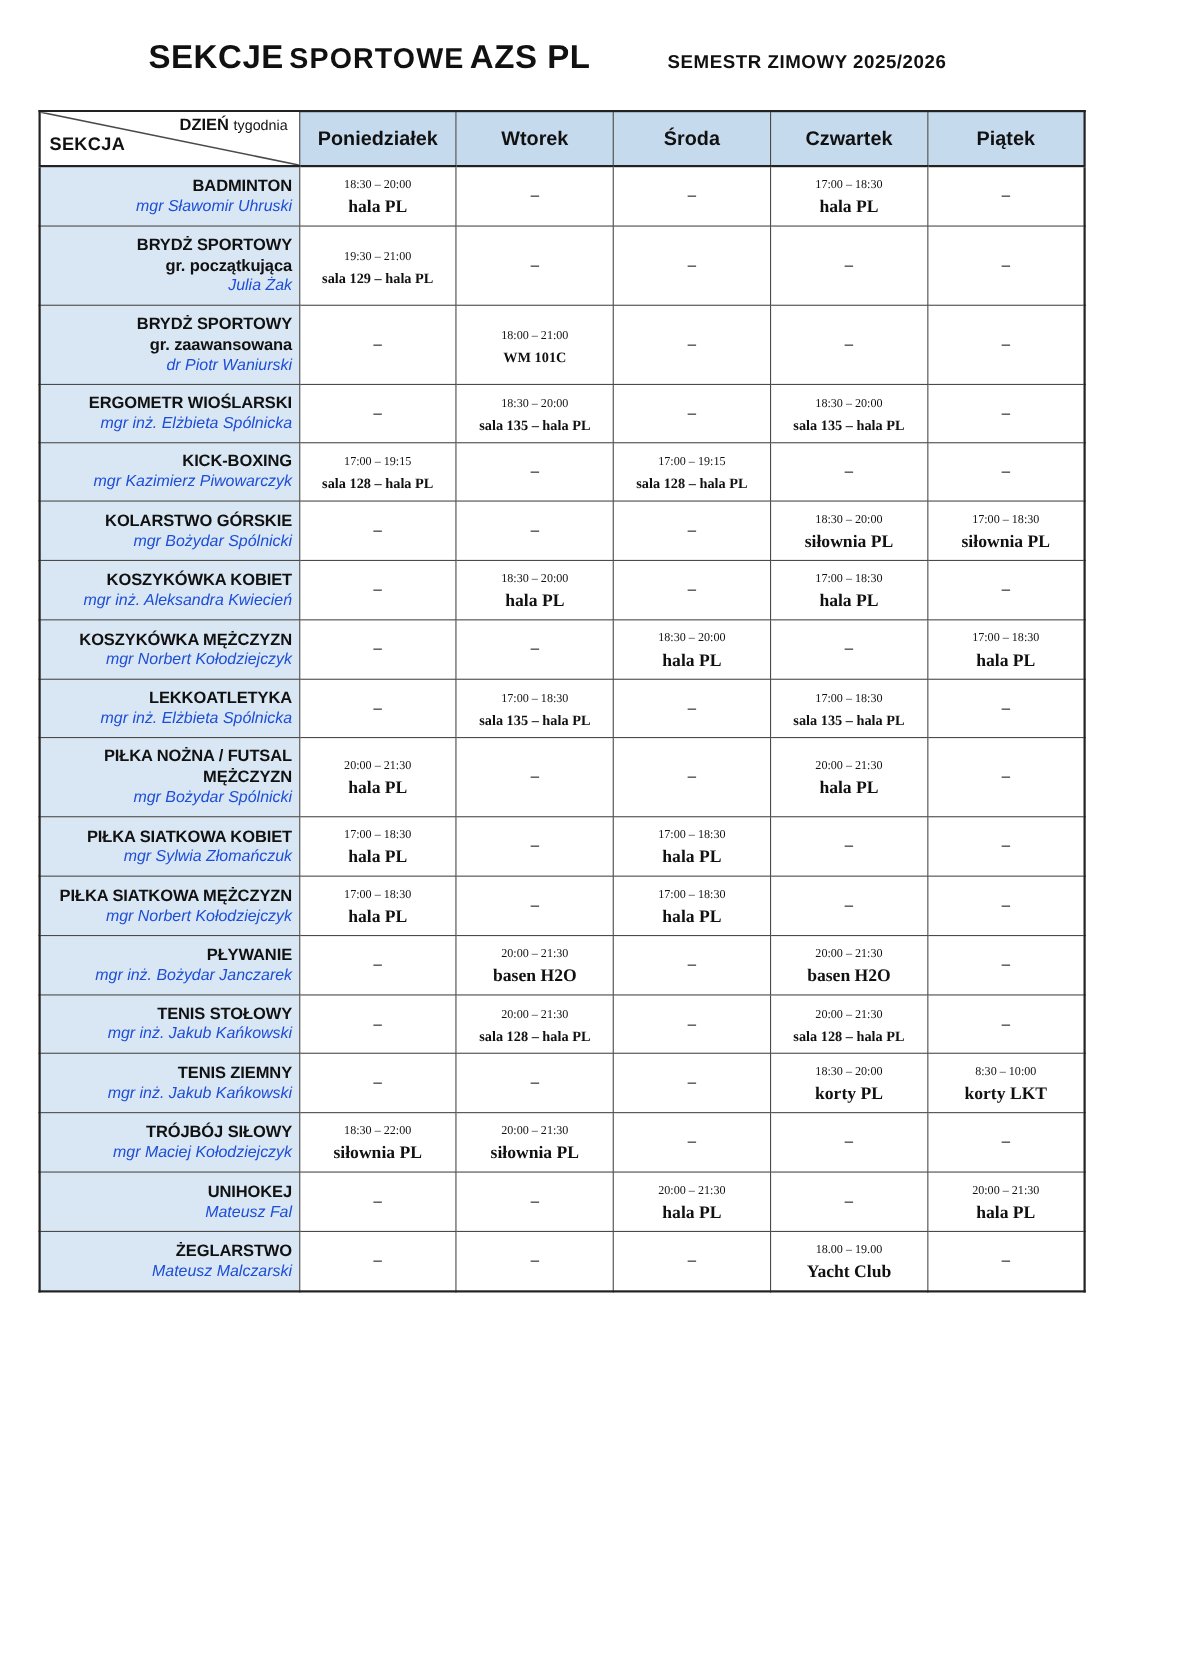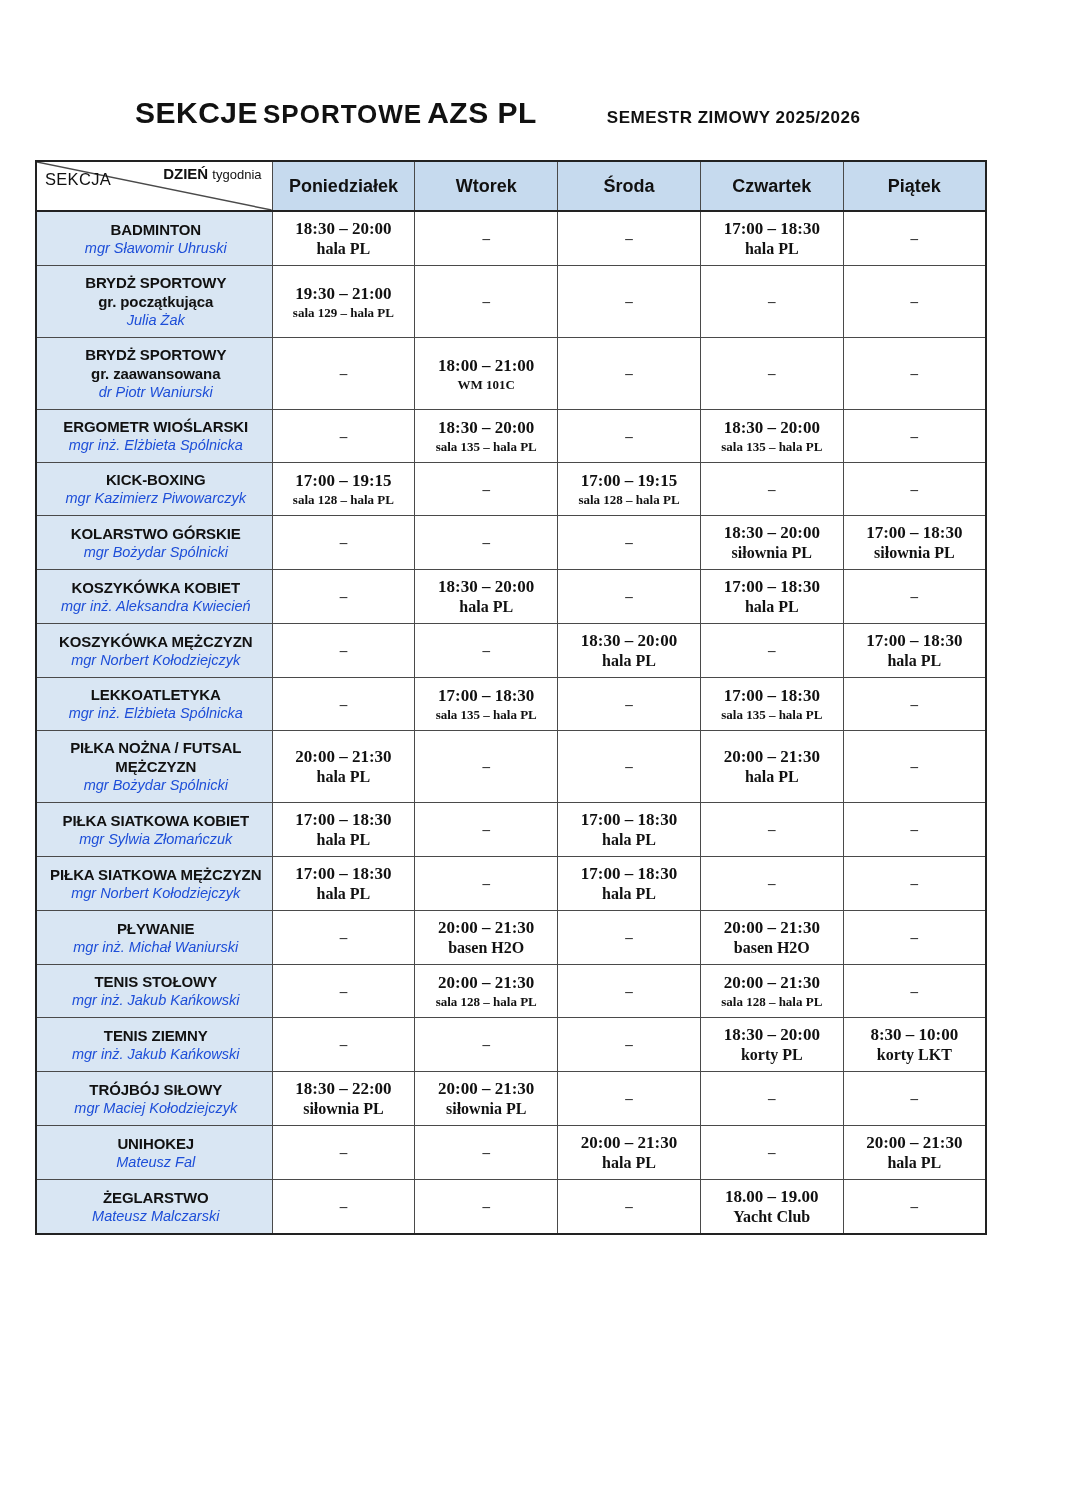--- a/index.html
+++ b/index.html
@@ -9,21 +9,21 @@
     --outer:#222222;
     --ink:#111111;
   }
   *{box-sizing:border-box;margin:0;padding:0;}
   html,body{background:#ffffff;}
   body{
     width:1080px;min-height:1511px;
     font-family:"Liberation Sans",sans-serif;
     color:var(--ink);
   }
-  .page{padding:58px 33px 40px 35px;margin-top:38px;}
+  .page{padding:36px 33px 40px 35px;}
 
   
   .title-row{
     display:flex;align-items:baseline;justify-content:flex-start;
     padding-left:100px;margin-bottom:30px;white-space:nowrap;
   }
   .title-main{font-weight:700;letter-spacing:.5px;}
   .title-main .t1{font-size:30px;}
   .title-main .t2{font-size:26px;letter-spacing:1px;}
   .title-main .t3{font-size:30px;}
@@ -42,38 +42,38 @@
     border-bottom:2px solid var(--outer);
   }
   
   th.corner{background:#ffffff;position:relative;padding:0;}
   .corner-svg{position:absolute;inset:0;width:100%;height:100%;}
   .corner-day{
     position:absolute;top:3px;right:10px;font-size:15px;font-weight:700;
   }
   .corner-day .sub{font-weight:400;font-size:13px;}
   .corner-section{
-    position:absolute;bottom:21px;left:8px;font-size:16.5px;font-weight:400;letter-spacing:.3px;
+    position:absolute;bottom:9px;left:8px;font-size:16.5px;font-weight:700;letter-spacing:.3px;
   }
 
   td.section{
     background:var(--section-bg);
-    padding:7px 6px 7px 9px;text-align:center;
+    padding:7px 6px 7px 9px;text-align:right;
   }
   .sec-name{
     font-weight:700;font-size:15px;line-height:19px;
     white-space:pre-line;letter-spacing:-0.1px;
   }
   .sec-instr{
     font-style:italic;font-size:14.5px;line-height:19px;color:#1d4ed8;
   }
 
   td.slot{background:#ffffff;text-align:center;padding:6px 2px;}
   .slot-time{
-    font-family:"Liberation Serif",serif;font-weight:700;font-size:17px;line-height:21px;
+    font-family:"Liberation Serif",serif;font-weight:400;font-size:11px;line-height:21px;
   }
   .slot-place{
     font-family:"Liberation Serif",serif;font-weight:700;font-size:16px;line-height:20px;
   }
   .slot-place.small{font-size:13px;line-height:17px;}
   .dash{
     font-family:"Liberation Serif",serif;font-weight:700;font-size:15px;color:#2e2e2e;
   }
 </style>
 </head>
@@ -394,21 +394,21 @@
           <td class="slot">
             <div class="dash">–</div>
           </td>
           <td class="slot">
             <div class="dash">–</div>
           </td>
         </tr>
         <tr>
           <td class="section">
             <div class="sec-name">PŁYWANIE</div>
-            <div class="sec-instr">mgr inż. Michał Waniurski</div>
+            <div class="sec-instr">mgr inż. Bożydar Janczarek</div>
           </td>
           <td class="slot">
             <div class="dash">–</div>
           </td>
           <td class="slot">
             <div class="slot-time">20:00 – 21:30</div>
             <div class="slot-place">basen H2O</div>
           </td>
           <td class="slot">
             <div class="dash">–</div>

